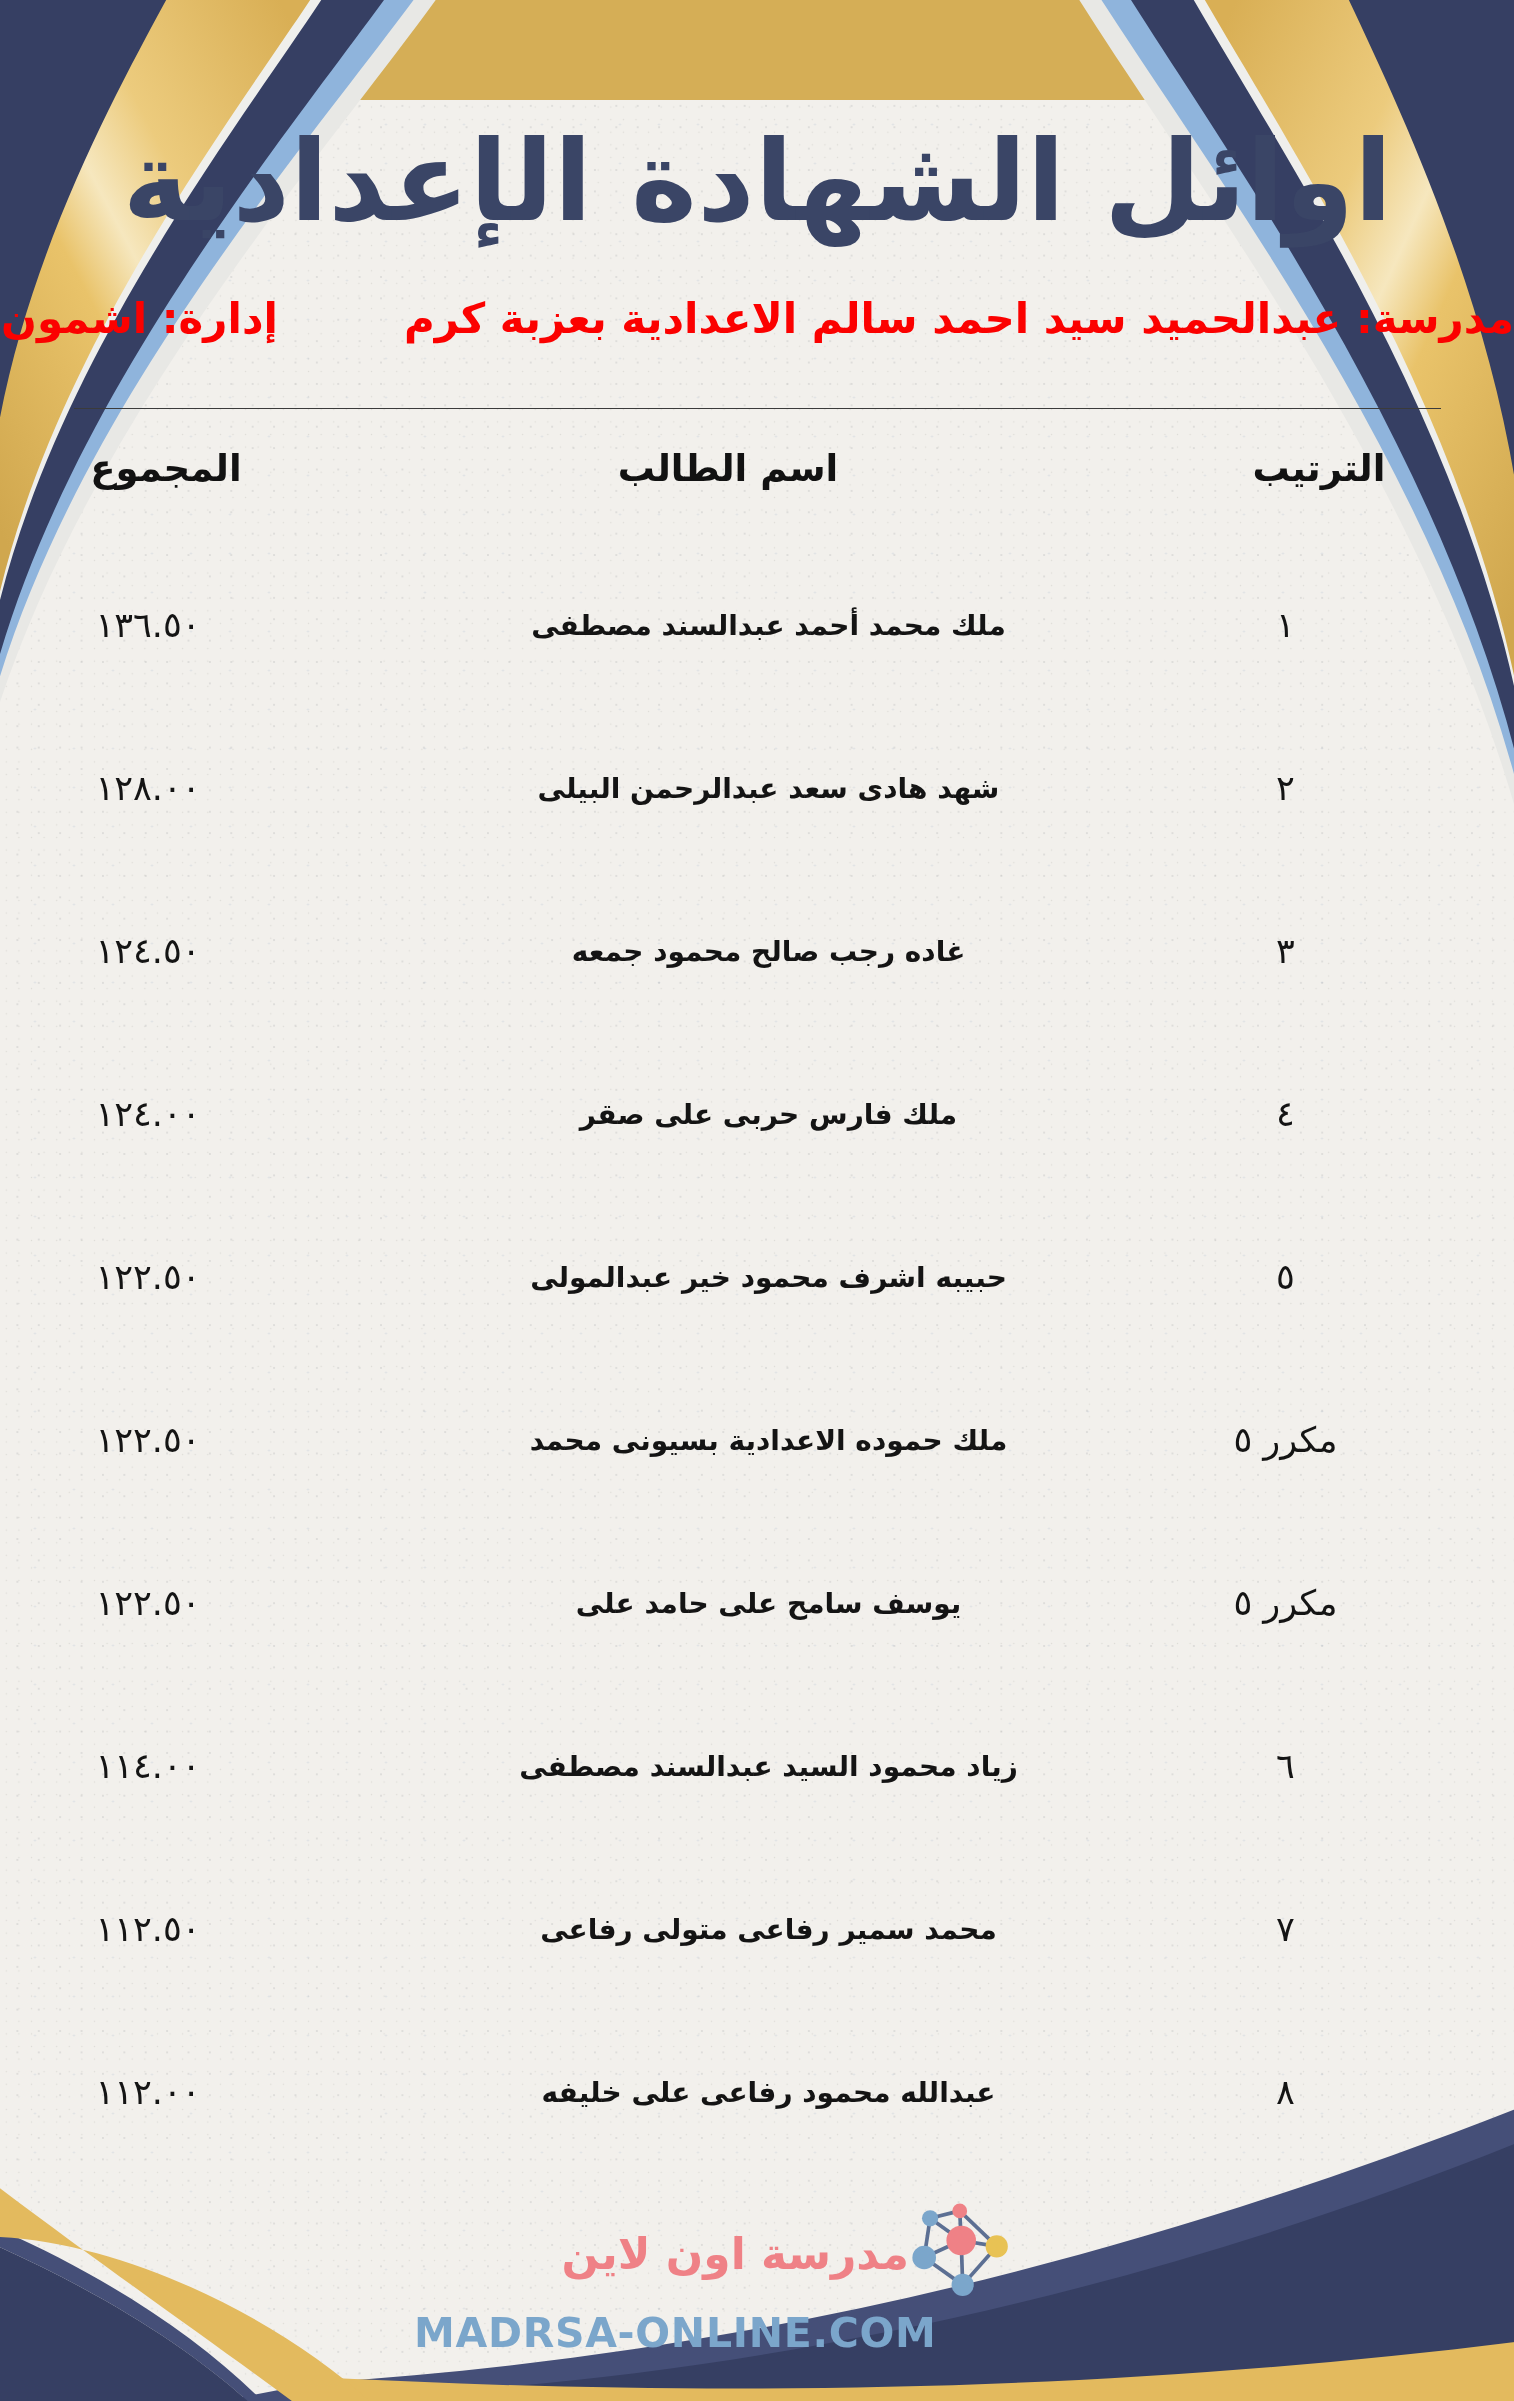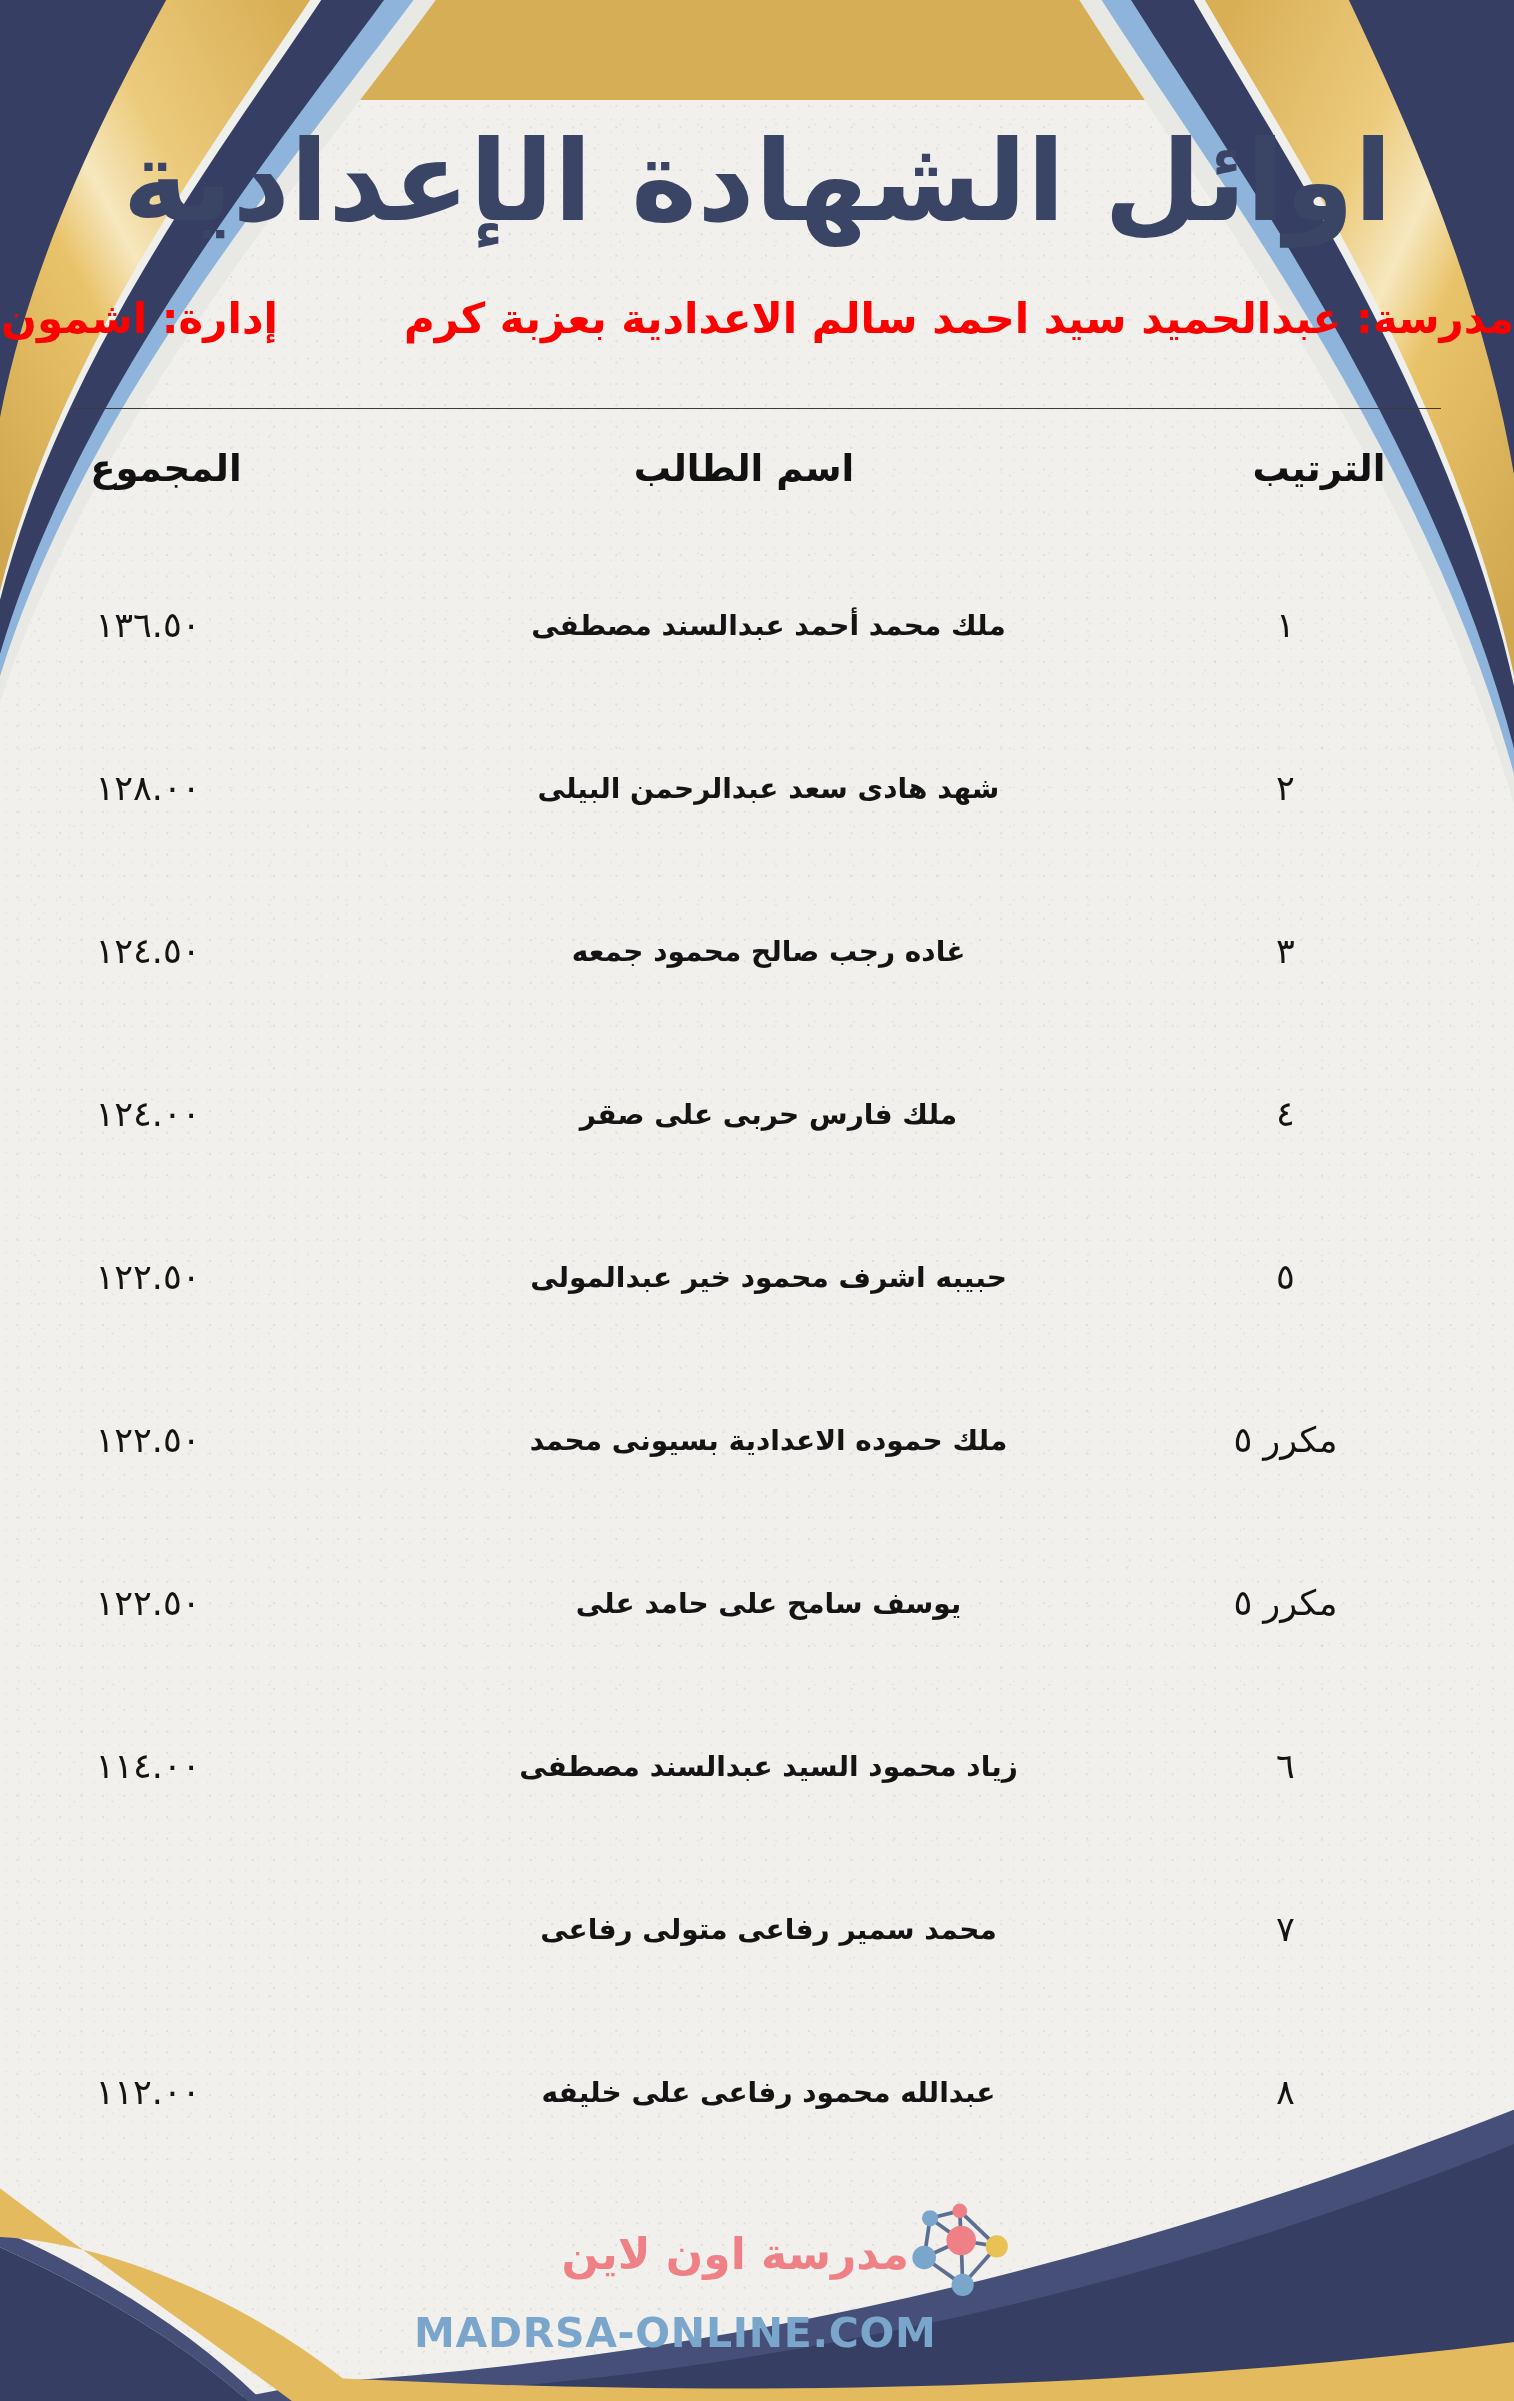--- a/index.html
+++ b/index.html
@@ -39,21 +39,21 @@
   }
   .separator{
     position:absolute;top:408px;left:74px;width:1367px;height:0;
     border:none;border-top:1.5px solid #3b3b3b;margin:0;
   }
   .col-head{
     position:absolute;top:442px;height:53px;display:flex;align-items:center;justify-content:center;
     font-size:37px;font-weight:bold;color:#121212;direction:rtl;white-space:nowrap;
   }
   .col-head.rank{left:1197px;width:244px;}
-  .col-head.name{left:596px;width:296px;}
+  .col-head.name{left:580px;width:296px;}
   .col-head.total{left:55px;width:222px;}
   .row{
     position:absolute;left:0;width:1515px;height:74px;
   }
   .cell{
     position:absolute;top:0;height:74px;display:flex;align-items:center;justify-content:center;
     direction:rtl;white-space:nowrap;color:#141414;
   }
   .cell.rank{left:1160px;width:251px;font-size:35px;}
   .cell.name{left:436px;width:665px;font-size:28px;font-weight:bold;}
@@ -155,20 +155,21 @@
       <span class="cell total">١٢٢.٥٠</span>
     </div>
       <div class="row" style="top: 1729px;">
       <span class="cell rank">٦</span>
       <span class="cell name">زياد محمود السيد عبدالسند مصطفى</span>
       <span class="cell total">١١٤.٠٠</span>
     </div>
       <div class="row" style="top: 1892px;">
       <span class="cell rank">٧</span>
       <span class="cell name">محمد سمير رفاعى متولى رفاعى</span>
+      <span class="cell total">١١٢.٥٠</span>
     </div>
       <div class="row" style="top: 2055px;">
       <span class="cell rank">٨</span>
       <span class="cell name">عبدالله محمود رفاعى على خليفه</span>
       <span class="cell total">١١٢.٠٠</span>
     </div>
     </div>
 
   <svg class="bottom-decor" width="1515" height="532" viewBox="0 0 2050 720" preserveAspectRatio="none">
     <path d="M2050,325 C1500,540 980,660 430,695 L300,720 L2050,720 Z" fill="#454f78"></path>

